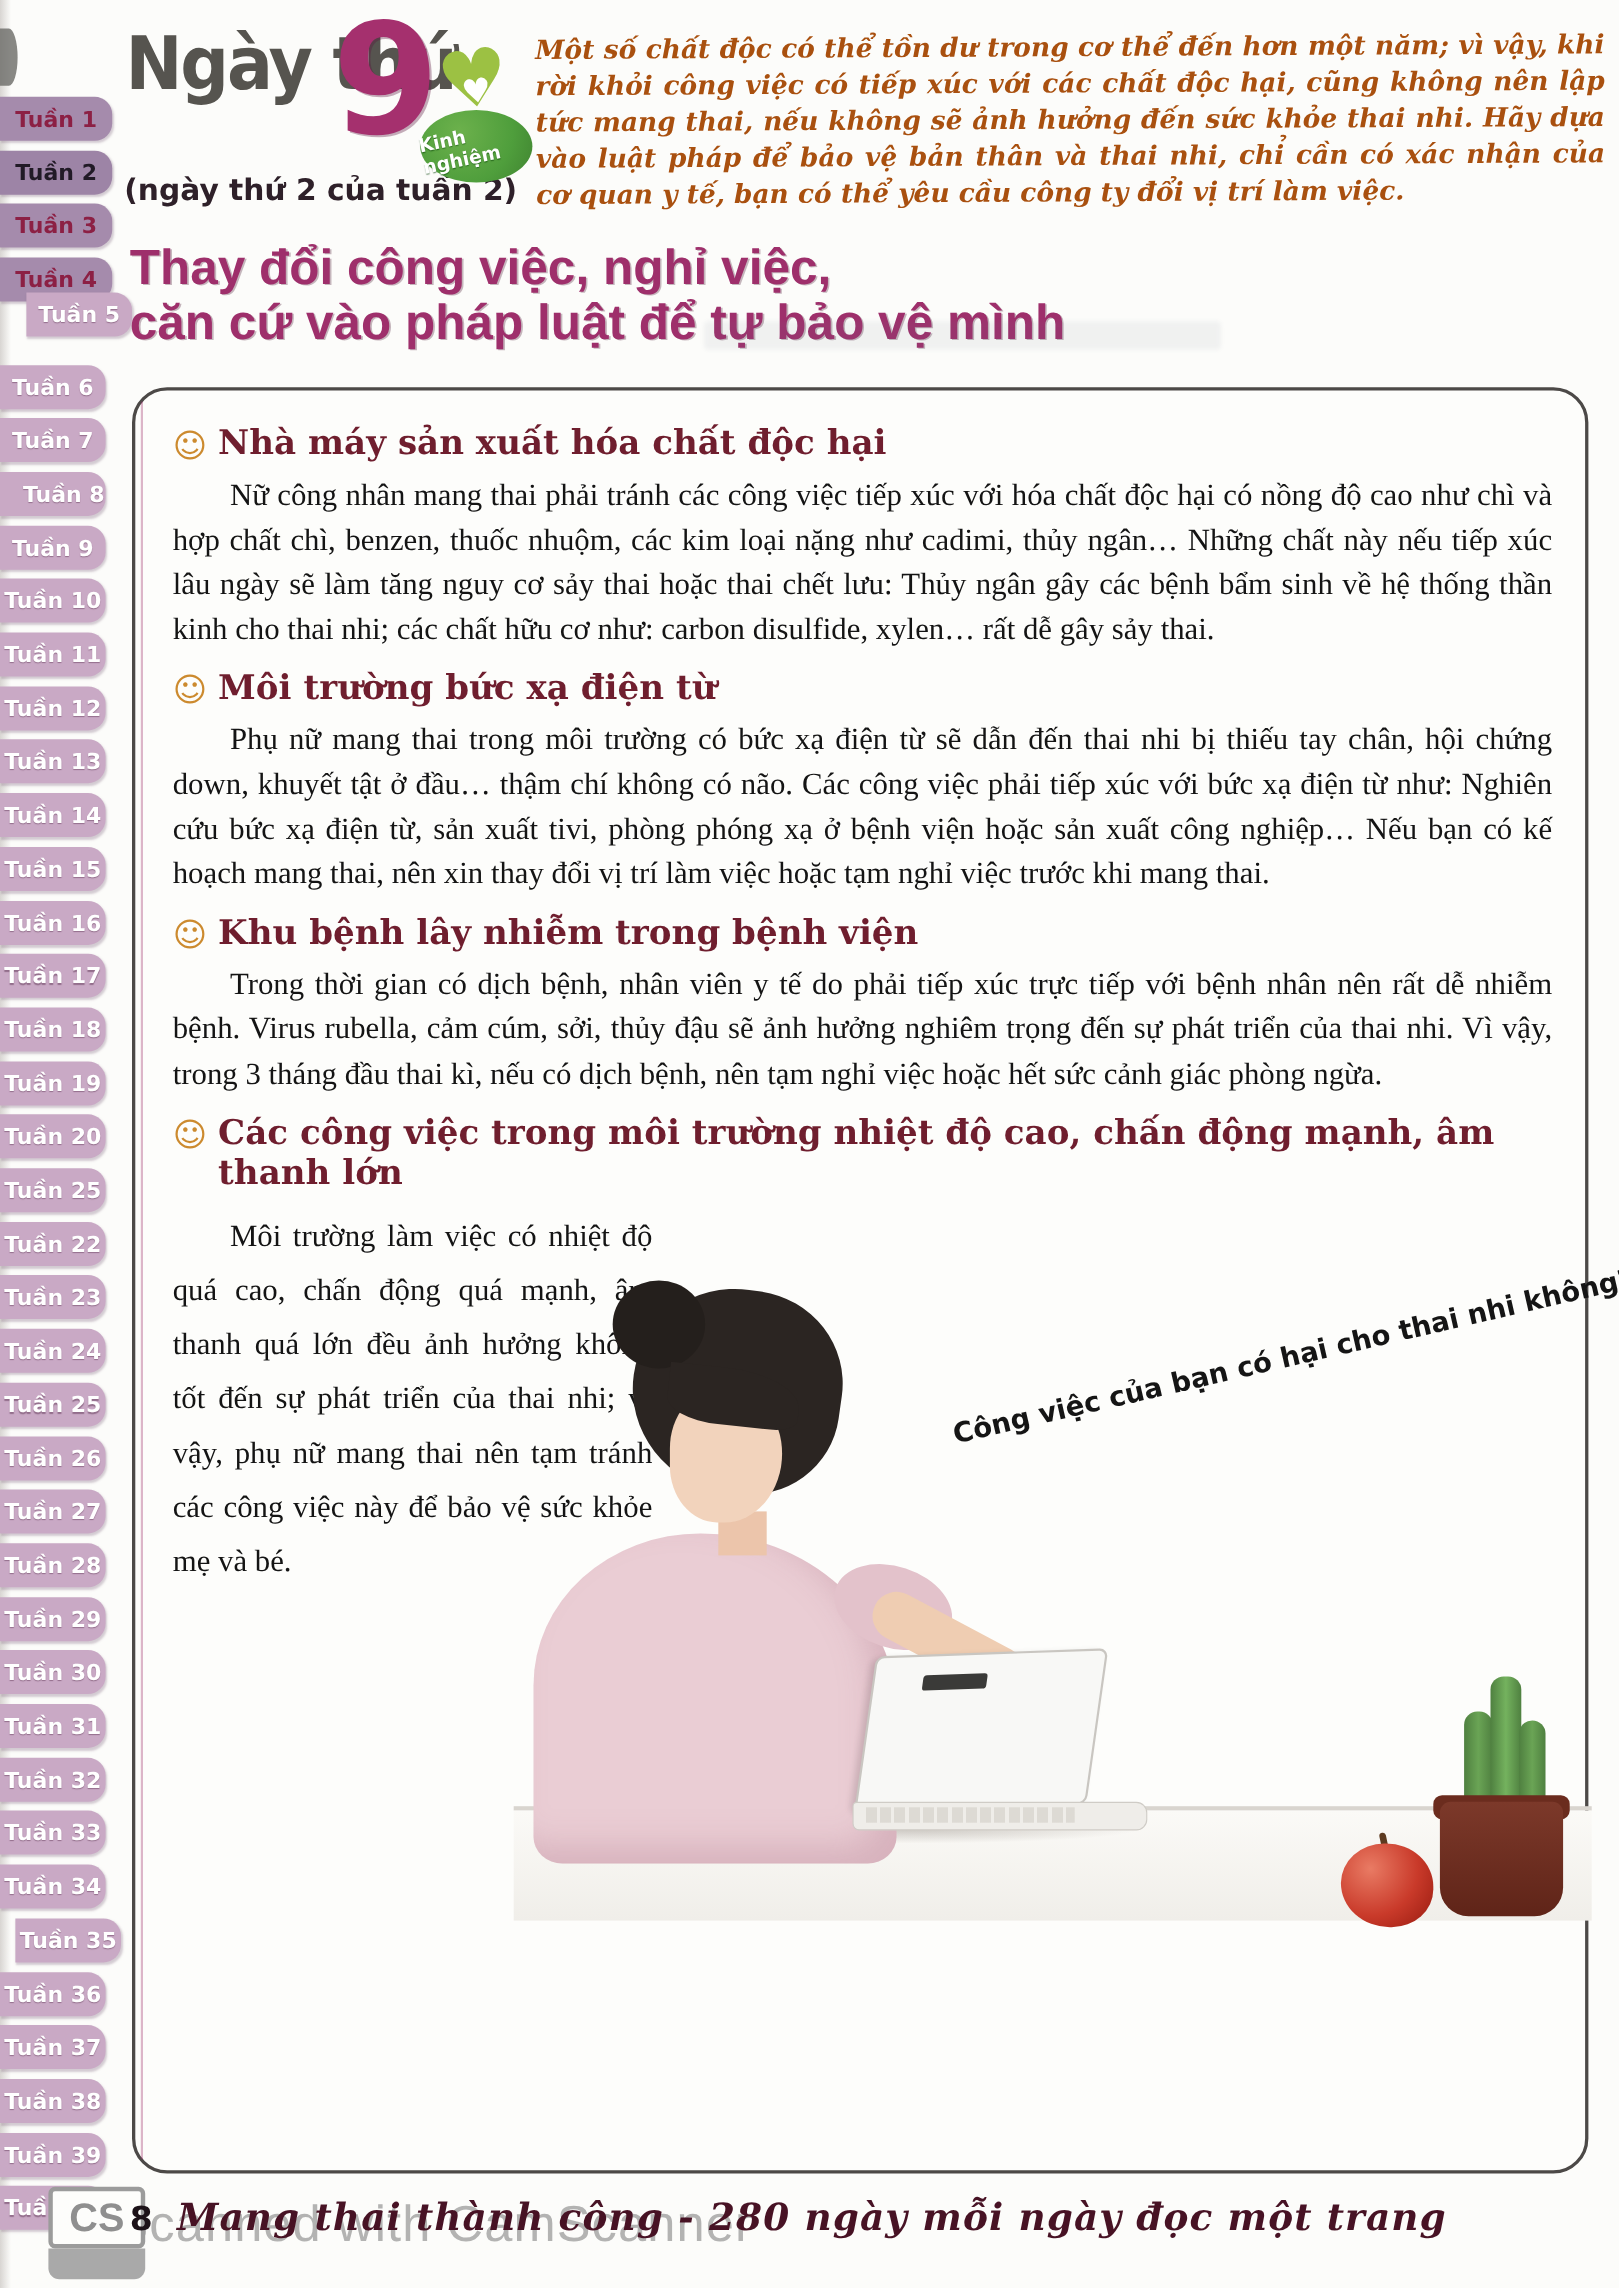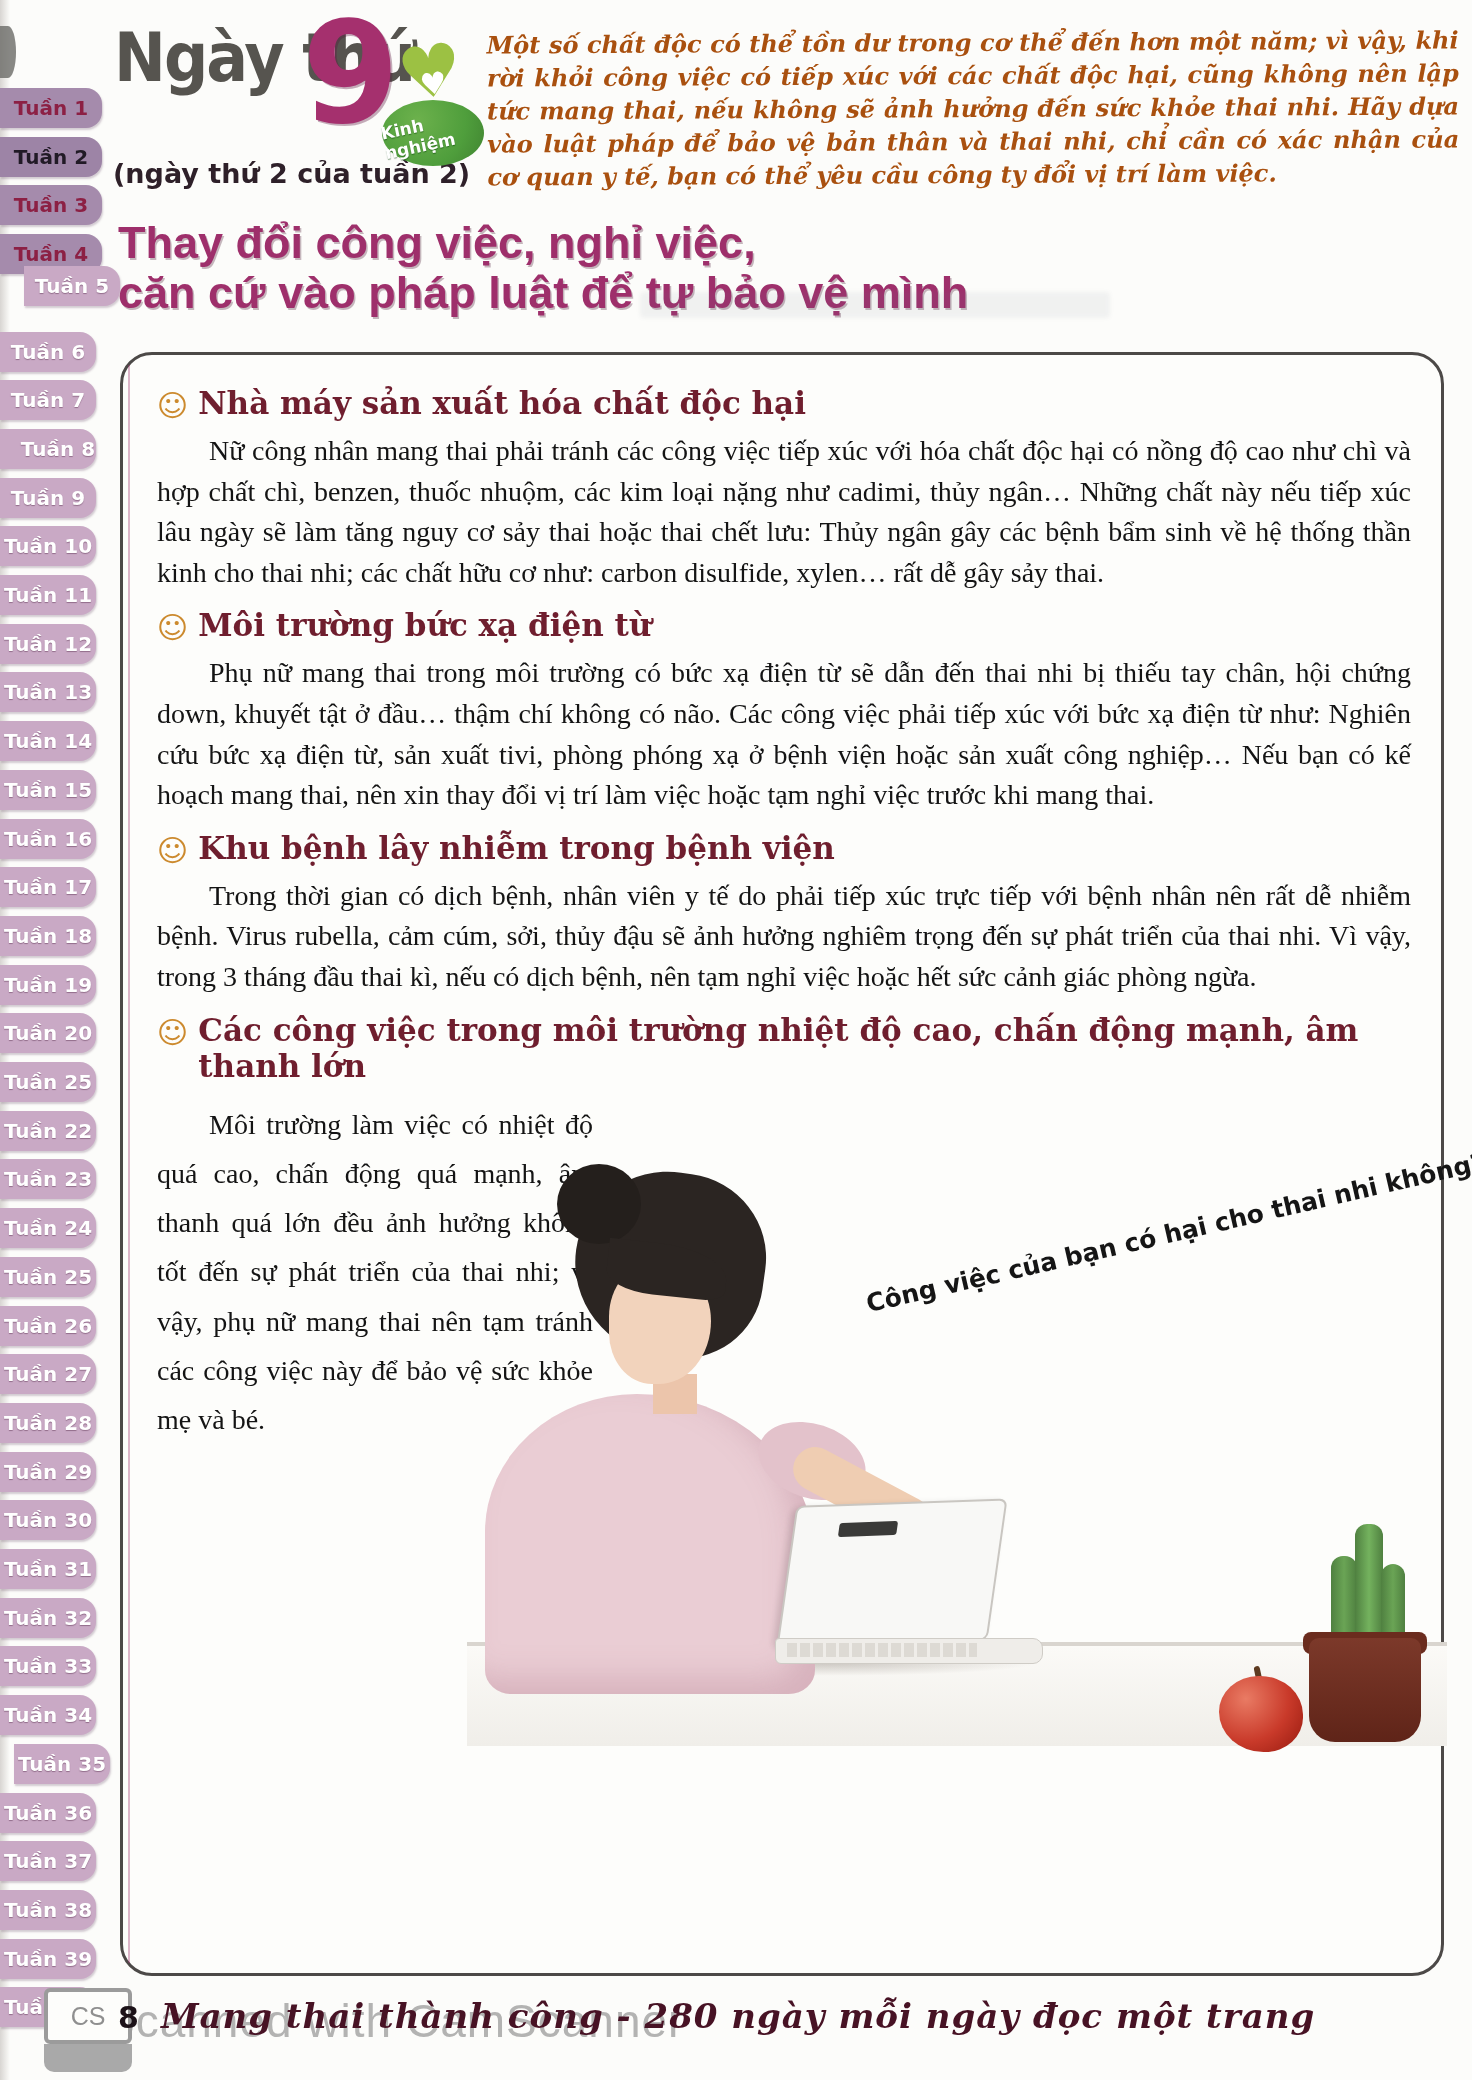--- a/index.html
+++ b/index.html
@@ -138,21 +138,21 @@
     background:#5d3a20; border-radius:3px; transform:rotate(-12deg); }
 
   
   .watermark-text { position:absolute; left:104px; top:1994px;
     font-family:"Liberation Sans", sans-serif; font-size:46px; color:#9b9b9b;
     opacity:.75; z-index:1; letter-spacing:1px; }
   .cs-logo { position:absolute; left:44px; top:1988px; width:88px; height:84px; z-index:1; }
   .cs-box { position:absolute; left:0; top:0; width:88px; height:56px;
     border:4px solid #9b9b9b; border-radius:6px; background:#fdfdfb;
     display:flex; align-items:center; justify-content:center;
-    font-family:"Liberation Sans", sans-serif; font-weight:normal; font-size:25px; color:#8f8f8f; }
+    font-family:"Liberation Sans", sans-serif; font-weight:bold; font-size:36px; color:#8f8f8f; }
   .cs-tab { position:absolute; left:0; top:56px; width:88px; height:28px;
     background:#a9a9a9; border-radius:0 0 10px 10px; }
   .footer { position:absolute; left:118px; top:1996px; z-index:2; display:flex; align-items:baseline; gap:22px; }
   .page-num { font-family:"DejaVu Sans", sans-serif; font-weight:bold; font-size:30px; color:#1c1218; }
   .book-title { font-family:"DejaVu Serif", serif; font-style:italic; font-weight:bold;
     font-size:34px; color:#471224; letter-spacing:1px; }
 </style>
 </head>
 <body>
 

